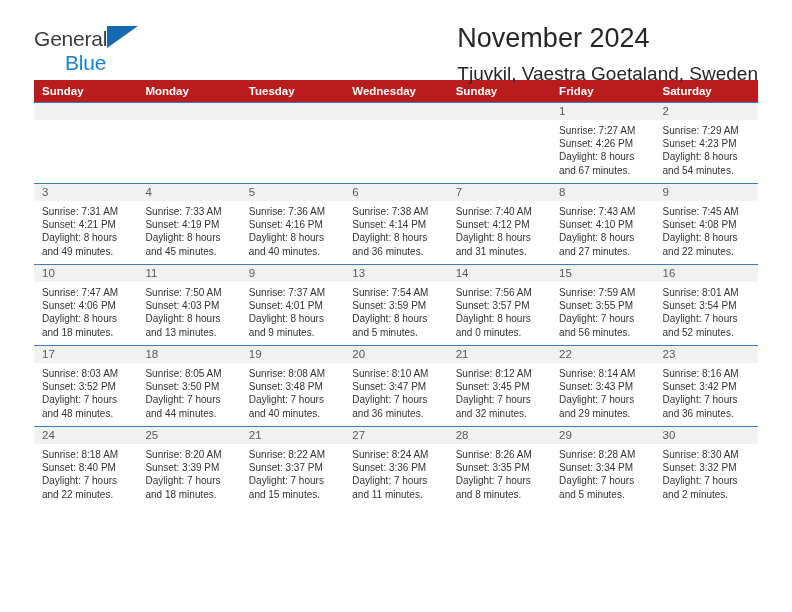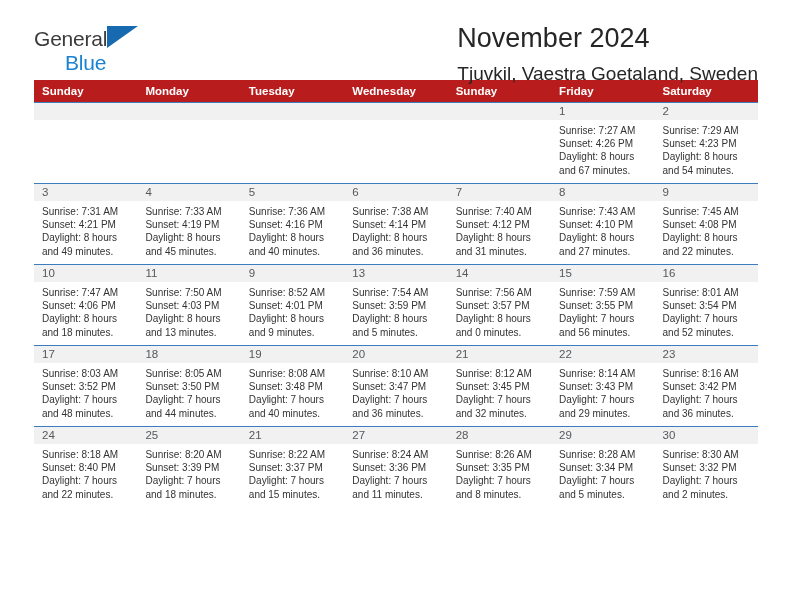--- a/index.html
+++ b/index.html
@@ -282,21 +282,21 @@
             <div class="cell-body">
               <div>Sunrise: 7:50 AM</div>
               <div>Sunset: 4:03 PM</div>
               <div>Daylight: 8 hours</div>
               <div>and 13 minutes.</div>
             </div>
           </td>
           <td class="day-cell">
             <div class="daynum-band">9</div>
             <div class="cell-body">
-              <div>Sunrise: 8:52 AM</div>
+              <div>Sunrise: 7:37 AM</div>
               <div>Sunset: 4:01 PM</div>
               <div>Daylight: 8 hours</div>
               <div>and 9 minutes.</div>
             </div>
           </td>
           <td class="day-cell">
             <div class="daynum-band">13</div>
             <div class="cell-body">
               <div>Sunrise: 7:54 AM</div>
               <div>Sunset: 3:59 PM</div>

